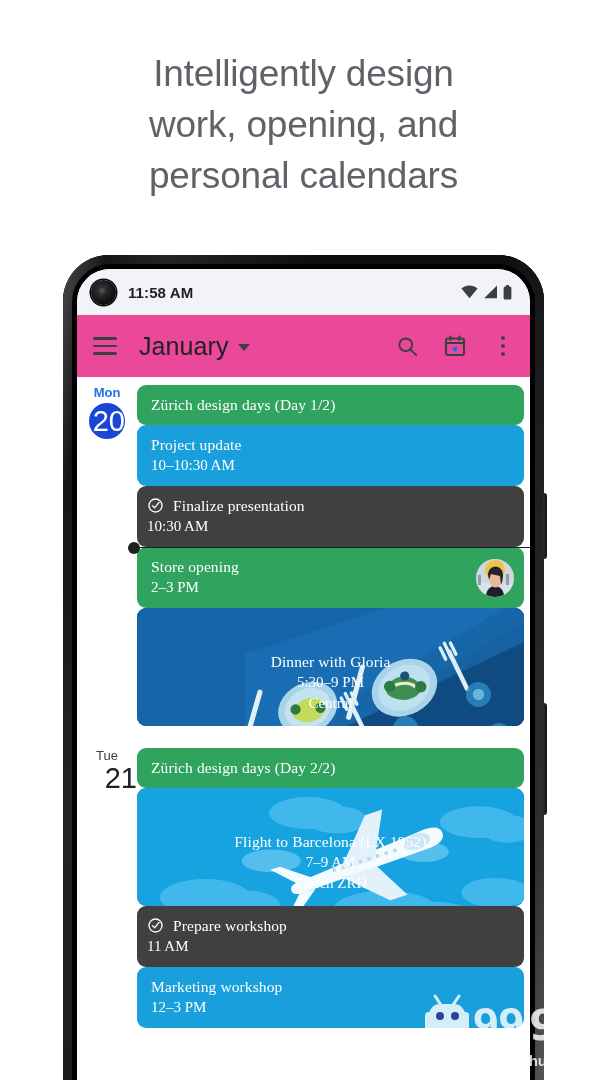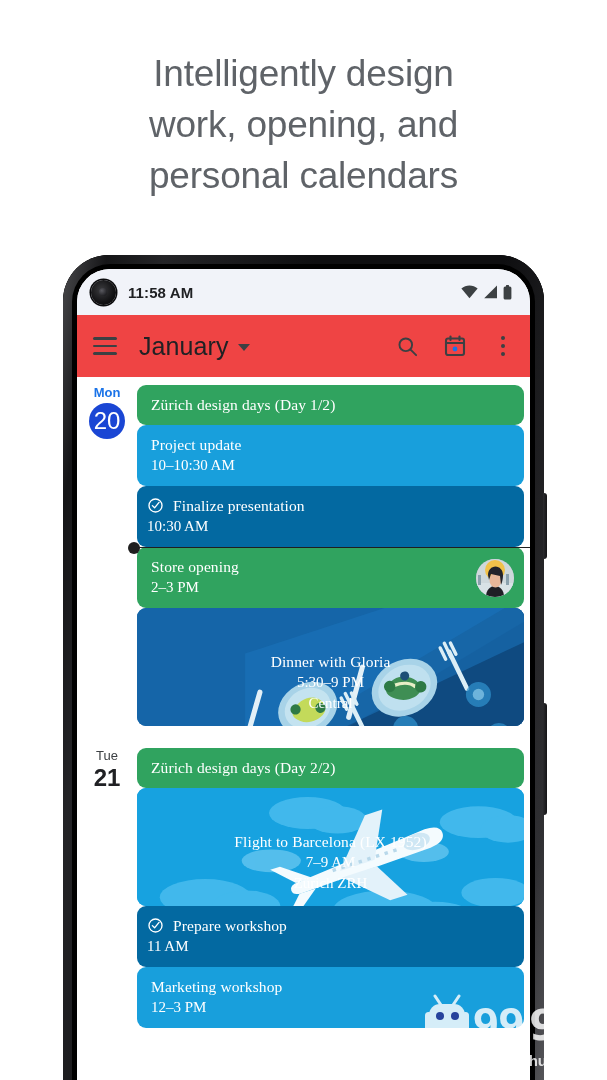--- a/index.html
+++ b/index.html
@@ -92,21 +92,21 @@
   }
   .status-icons {
     margin-left: auto;
     display: flex; align-items: center; gap: 5px;
   }
 
   
   .appbar {
     position: relative;
     height: 62px;
-    background: #ef4444;
+    background: #ec4899;
     display: flex;
     align-items: center;
     padding: 0 14px 0 16px;
   }
   .hamburger { width: 24px; height: 18px; display:flex; flex-direction:column; justify-content:space-between; flex:none; cursor:pointer;}
   .hamburger span { display:block; height:2.6px; background:#3c4043; border-radius:2px; }
   .month-wrap {
     display: flex; align-items: center; gap: 9px;
     margin-left: 22px; cursor: pointer;
   }
@@ -130,48 +130,48 @@
     height: calc(100% - 108px);
     overflow: hidden;
   }
   .day-row { display: flex; position: relative; }
   .day-col {
     width: 60px; flex: none;
     padding-top: 8px;
     text-align: center;
   }
   .dow { font-size: 13px; line-height: 16px; font-weight: 500; }
-  .dnum { font-size: 24px; line-height: 28px; font-weight: 400; }
+  .dnum { font-size: 29px; line-height: 28px; font-weight: 400; text-align: right; }
   .day-col.today .dow { color: #1a73e8; font-weight: 600; }
   .day-col.today .dnum {
     color: #ffffff; font-weight: 500;
     width: 36px; height: 36px; line-height: 36px;
     border-radius: 50%;
     background: #1a46d4;
     margin: 2px auto 0;
   }
   .day-col.other .dow { color: #3c4043; }
-  .day-col.other .dnum { color: #202124; font-weight: 700; }
+  .day-col.other .dnum { color: #202124; font-weight: 400; }
 
   .events { flex: 1; padding-right: 6px; display: flex; flex-direction: column; padding-top: 8px; font-family: Liberation Serif, serif; }
 
   .event {
     position: relative;
     border-radius: 9px;
     color: #ffffff;
     padding: 9px 14px 10px;
     overflow: hidden;
   }
   .ev-title { font-size: 15.5px; line-height: 21px; font-weight: 500; letter-spacing: .1px; position: relative; z-index:3; }
   .ev-sub { font-size: 15px; line-height: 21px; font-weight: 400; position: relative; z-index:3; }
   .ev-title-row { display:flex; align-items:center; gap:9px; position:relative; z-index:3; }
 
   .ev-green { background: #30a35f; }
   .ev-blue  { background: #189fdc; }
-  .ev-indigo{ background: #0369a1; padding-left: 10px; }
+  .ev-indigo{ background: #404040; padding-left: 10px; }
   .ev-dinner{ background: #1565a8; min-height: 118px; }
   .ev-flight{ background: #17a2e0; min-height: 118px; }
 
   .ev-tall { display:flex; flex-direction:column; justify-content:flex-end; padding-bottom: 12px; text-align: center; }
 
   .avatar {
     position: absolute; right: 10px; top: 50%; transform: translateY(-50%);
     width: 38px; height: 38px; border-radius: 50%;
     overflow: hidden; z-index: 4;
     background: #9aa6b2;

